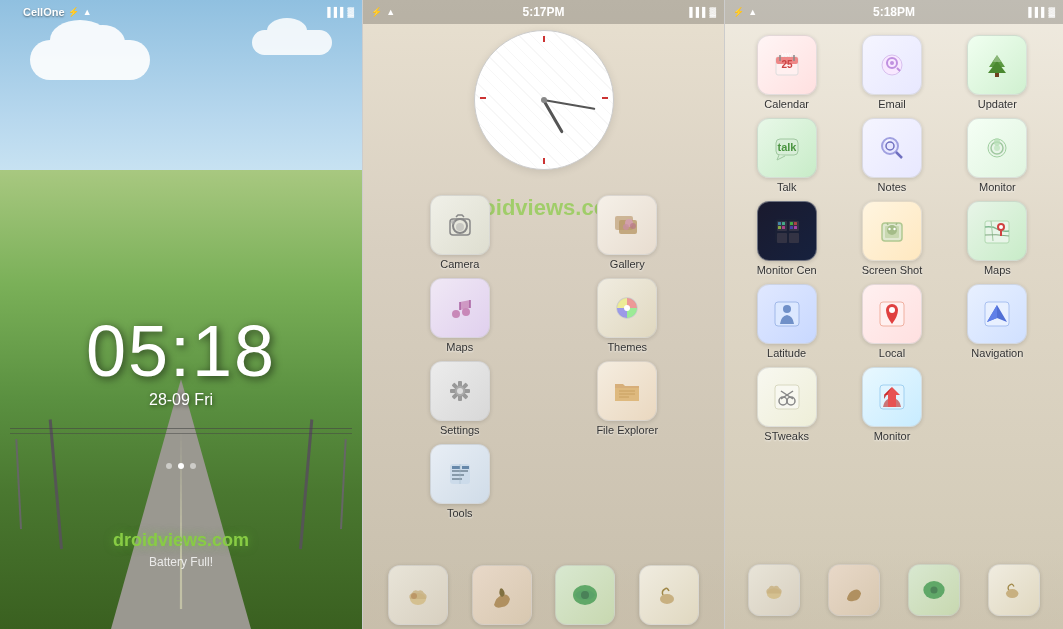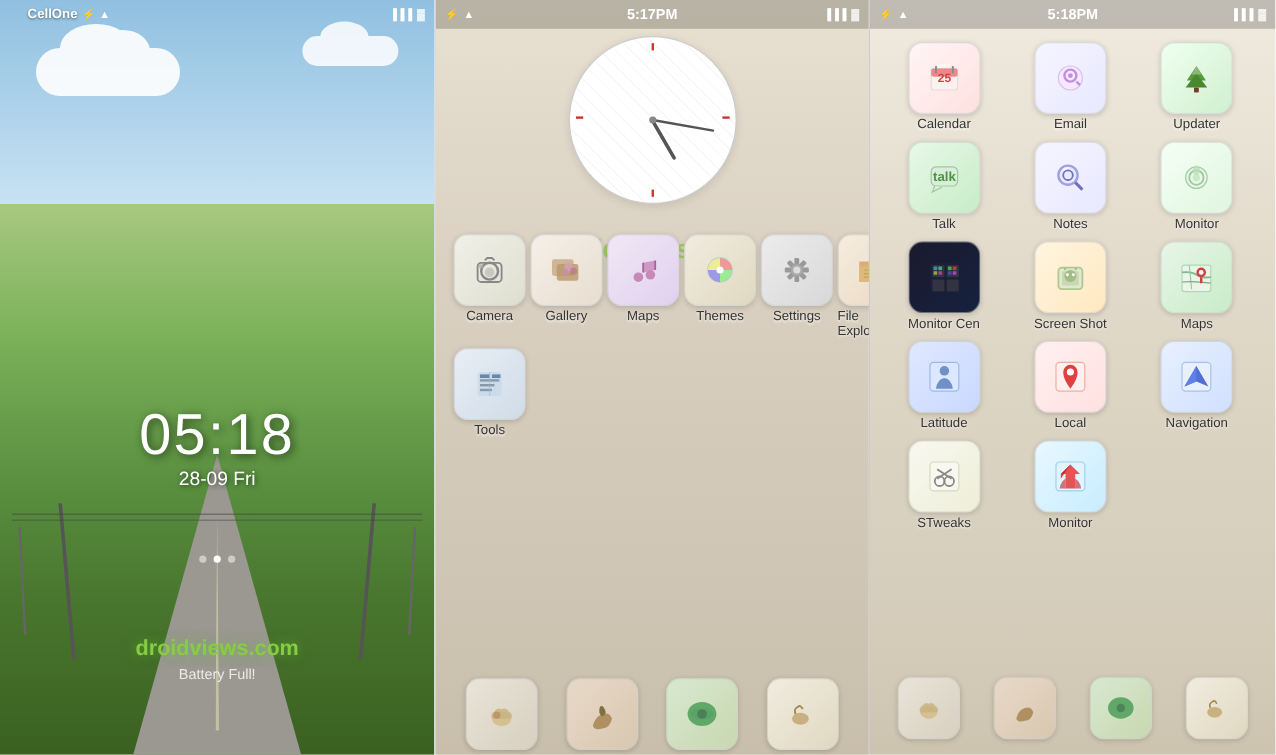--- a/index.html
+++ b/index.html
@@ -49,21 +49,21 @@
     .lock-clock {
       position: absolute;
       bottom: 220px;
       left: 0; right: 0;
       text-align: center;
       color: white;
       z-index: 10;
     }
 
     .lock-time {
-      font-size: 48px;
+      font-size: 72px;
       font-weight: 200;
       text-shadow: 2px 2px 8px rgba(0,0,0,0.6);
       line-height: 1;
       letter-spacing: 2px;
     }
 
     .lock-date {
       font-size: 16px;
       text-shadow: 1px 1px 4px rgba(0,0,0,0.6);
       margin-top: 4px;
@@ -253,21 +253,21 @@
       z-index: 5;
     }
 
     
     .app-grid {
       position: absolute;
       top: 190px;
       left: 0; right: 0;
       padding: 5px 15px;
       display: grid;
-      grid-template-columns: repeat(6, 1fr);
+      grid-template-columns: repeat(2, 1fr);
       gap: 8px 4px;
       z-index: 6;
     }
 
     .app-item {
       display: flex;
       flex-direction: column;
       align-items: center;
       gap: 3px;
       cursor: pointer;

